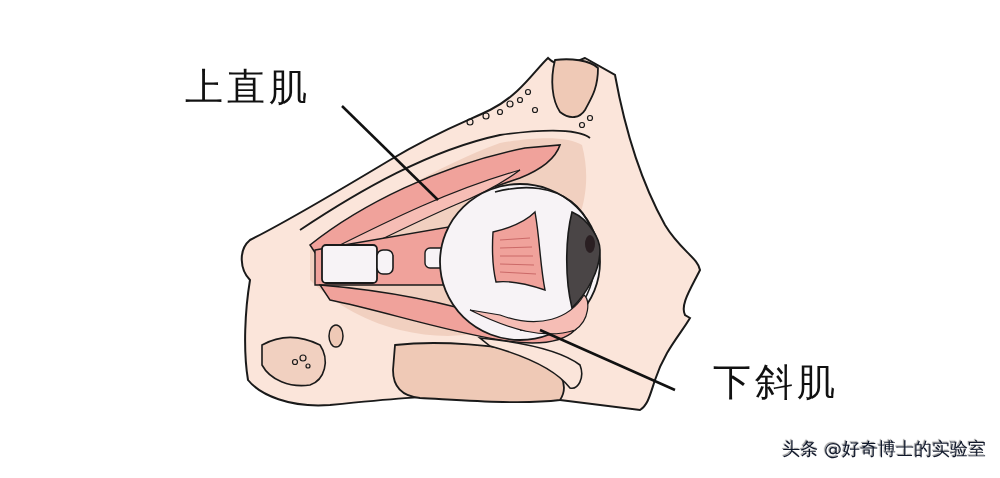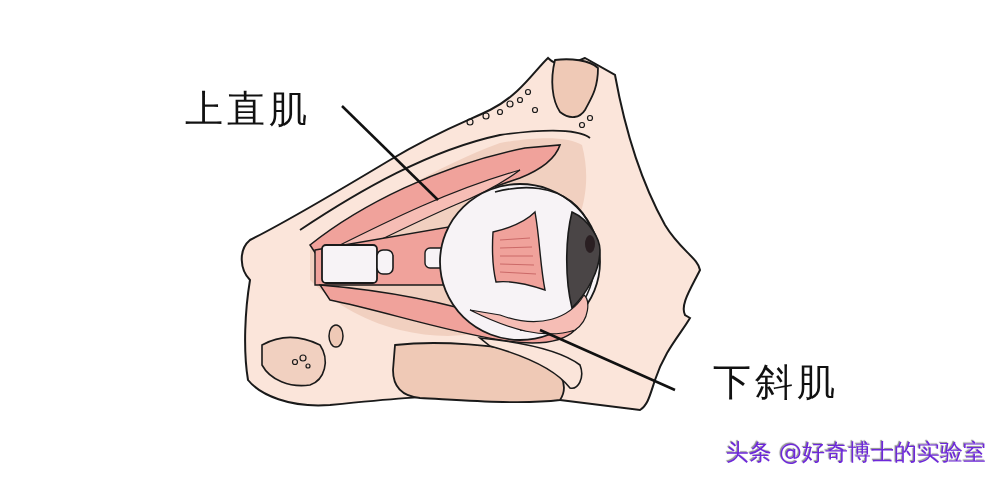--- a/index.html
+++ b/index.html
@@ -1,23 +1,23 @@
 <!DOCTYPE html>
 <html><head>
   <meta charset="utf-8">
   <style>
     html, body { margin: 0; padding: 0; background: #ffffff; }
     body { width: 1000px; height: 478px; position: relative; overflow: hidden;
            font-family: "DejaVu Sans", "Liberation Sans", sans-serif; }
     .stage { position: absolute; left: 0; top: 0; width: 1000px; height: 478px; }
     svg.art { position: absolute; left: 0; top: 0; }
     .label { position: absolute; color: #111; font-size: 38px; letter-spacing: 4px; line-height: 1; }
-    .label-top { left: 185px; top: 68px; margin-top: 22px; }
+    .label-top { left: 185px; top: 68px; }
     .label-bottom { left: 713px; top: 363px; text-align: right; }
-    .watermark { position: absolute; right: 14px; top: 437px; font-size: 23px; color: #6d28d9;
+    .watermark { position: absolute; right: 14px; top: 437px; font-size: 18px; color: #0f172a;
                  text-shadow: 1px 1px 1px #fff, -1px -1px 1px #888; letter-spacing: 0px; }
   </style>
 </head>
 <body>
 
 <div class="stage">
   <svg class="art" width="1000" height="478" viewBox="0 0 1000 478">
 
     <path d="M548,58 C560,70 575,62 585,58 L615,75 C625,130 640,180 665,225 C680,250 698,258 700,270 C690,290 680,305 685,315 L690,318 C680,335 665,350 655,380 C650,395 648,405 640,410 L560,400 L480,395 C430,395 380,400 330,405 C290,408 260,395 248,380 C243,350 245,310 250,280 C240,270 238,250 250,240 C290,220 340,190 390,160 C440,130 470,120 490,110 C520,95 535,70 548,58 Z" fill="#fbe5da" stroke="#1a1a1a" stroke-width="2"></path>
 

